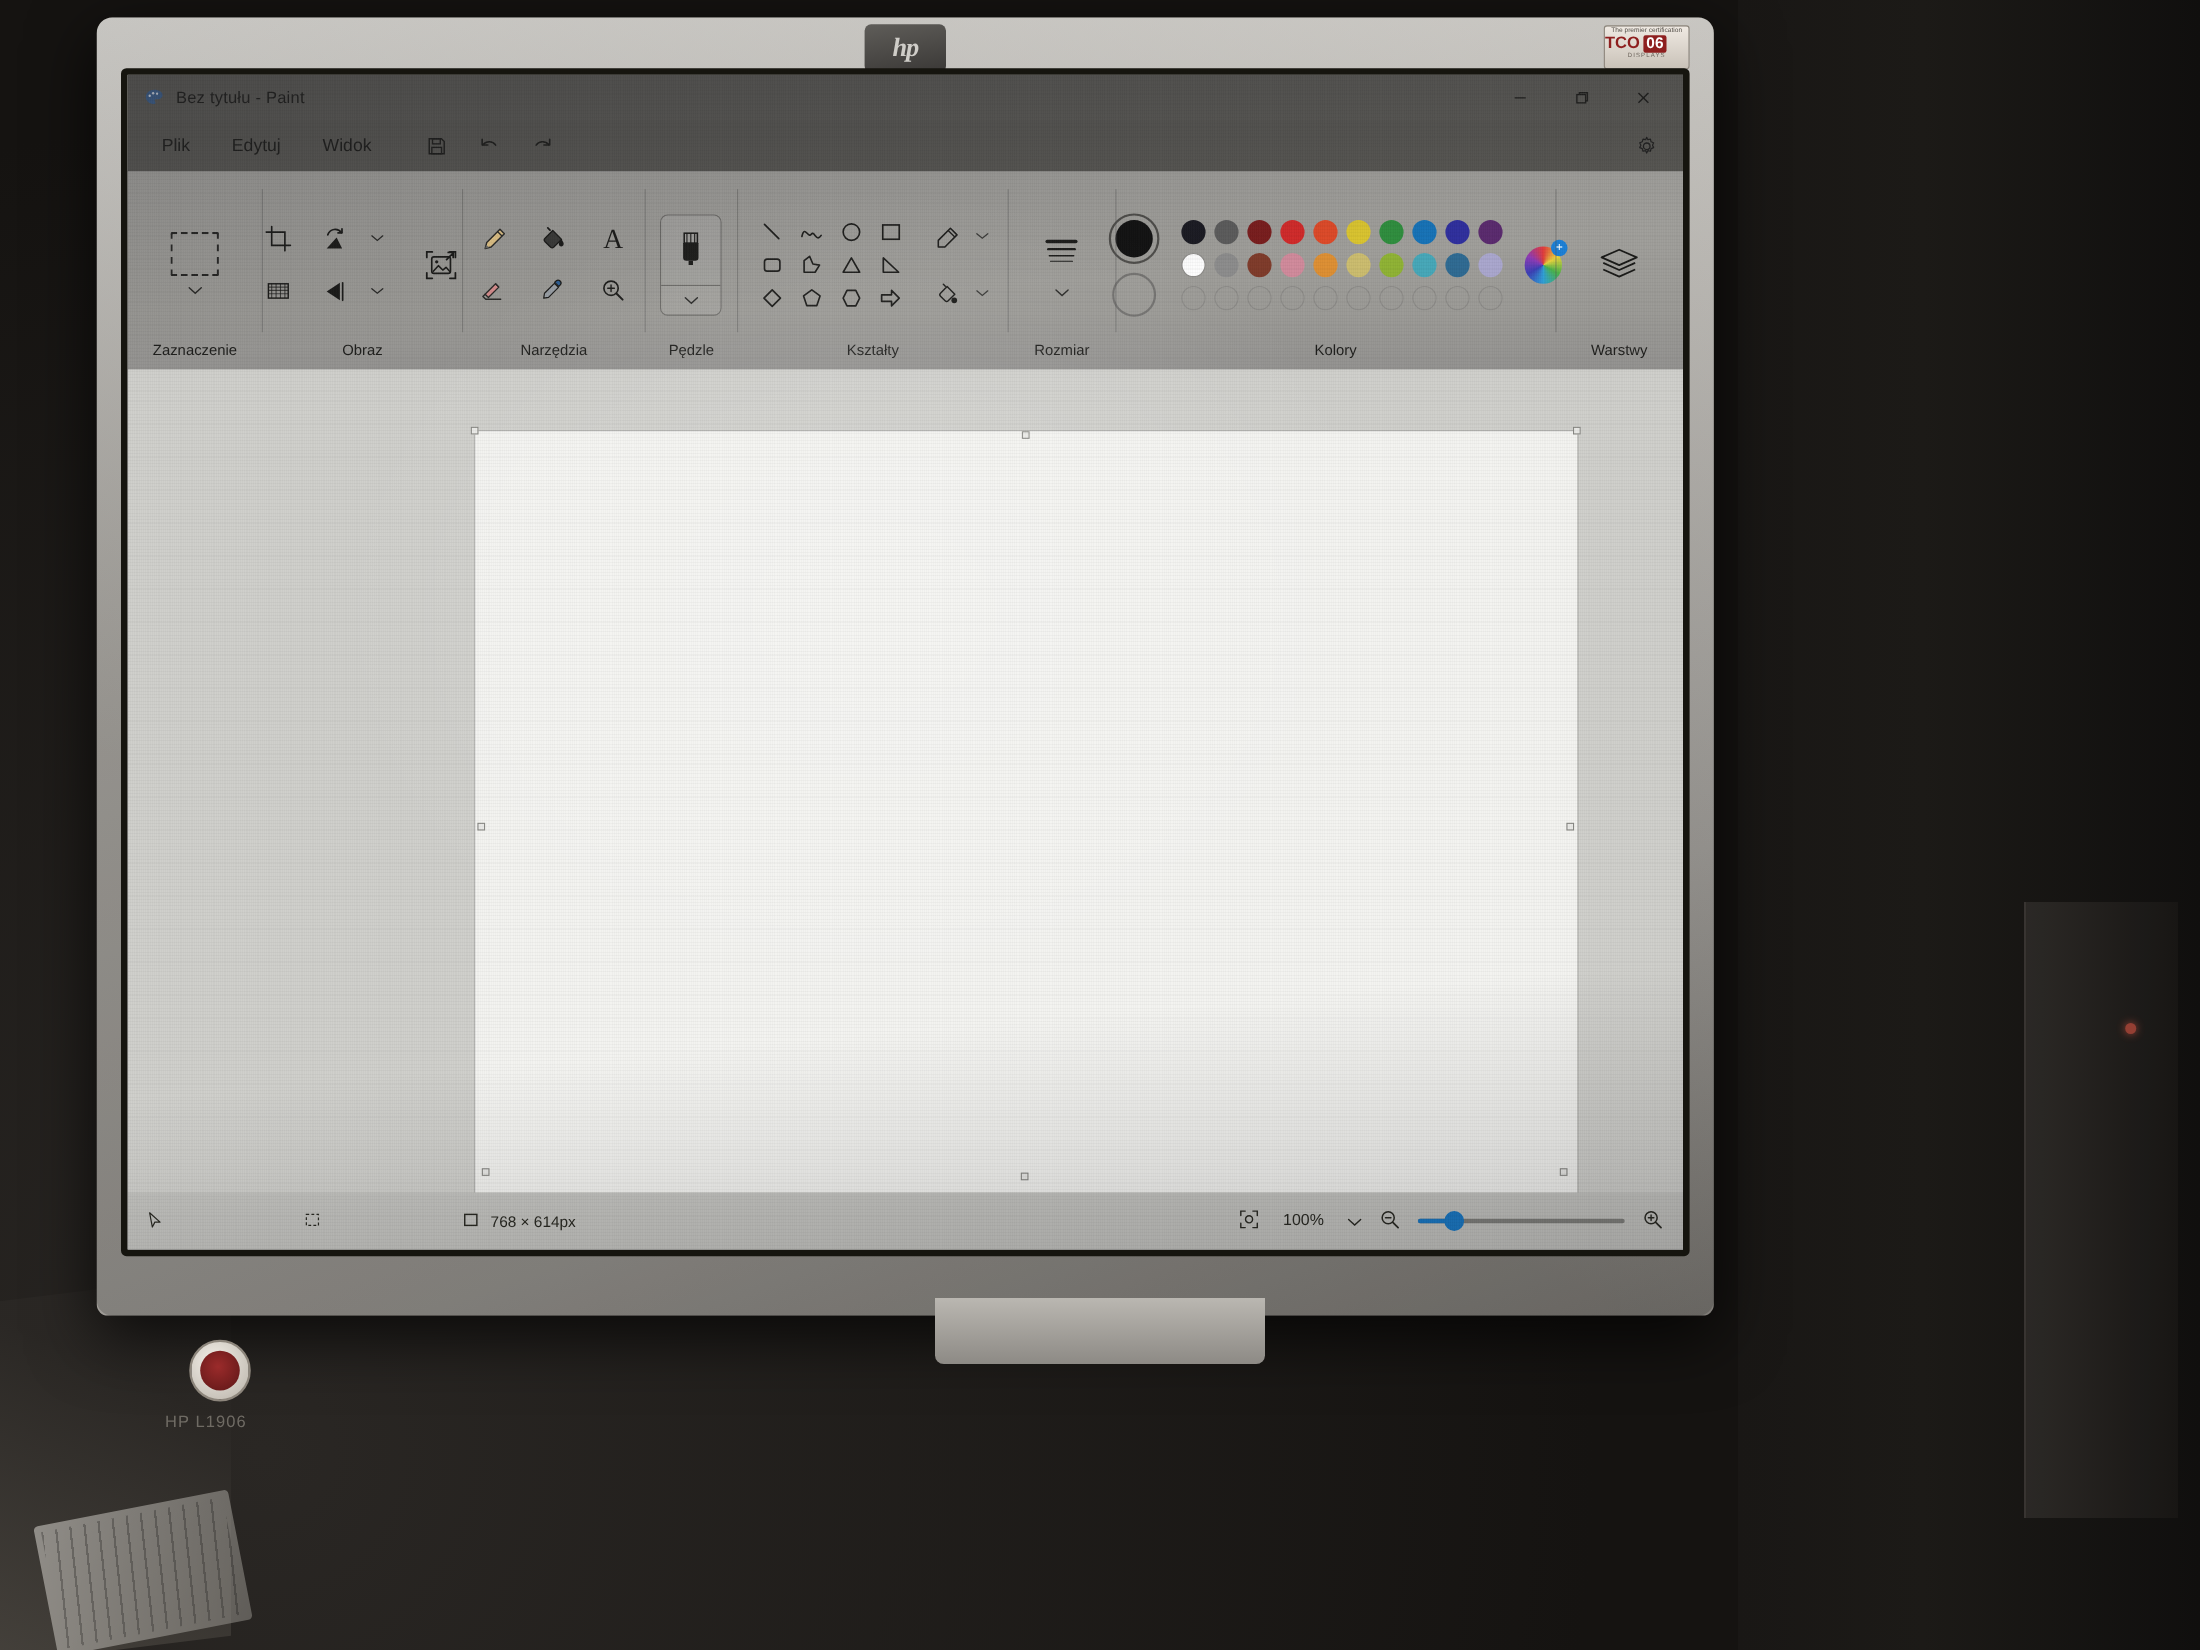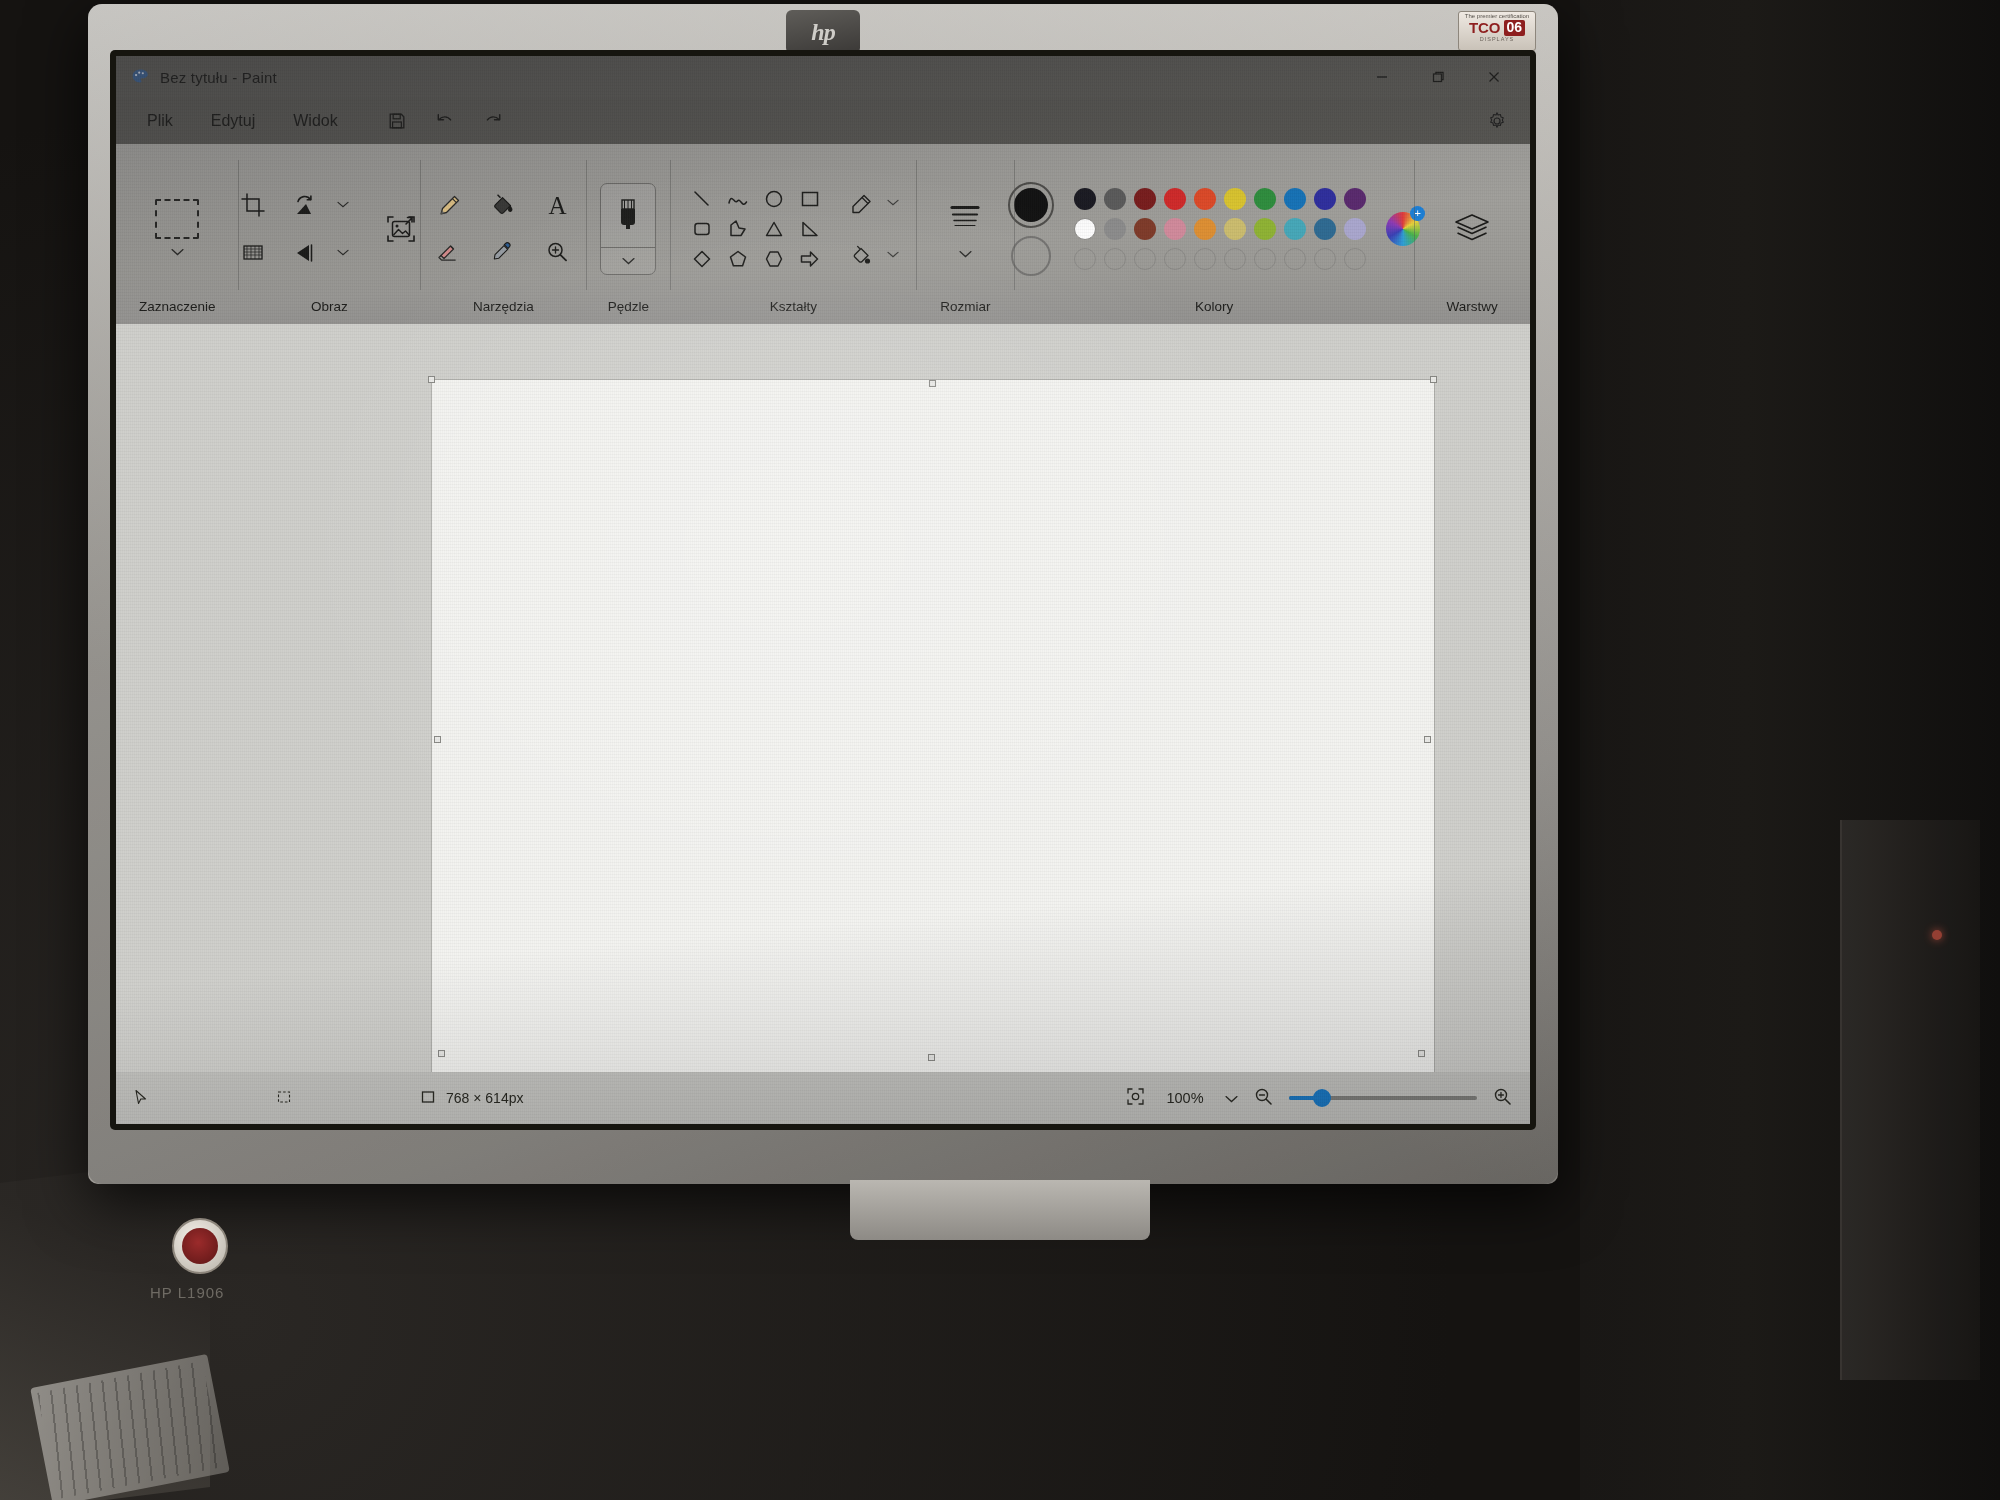--- a/index.html
+++ b/index.html
@@ -47,21 +47,21 @@
     opacity:.9;
   }
   .tower-led{
     position:absolute; right:58px; bottom:560px; width:10px; height:10px;
     border-radius:50%; background:#b2483a; box-shadow:0 0 8px #c0503f;
     opacity:.8;
   }
 
   
   .monitor {
-    position:absolute; left:88px; top:4px; width:1470px; height:1180px;
+    position:absolute; left:88px; top:16px; width:1470px; height:1180px;
     background:linear-gradient(160deg,#d2d0cb 0%,#b6b3ad 35%,#9b9893 75%,#7e7b76 100%);
     border-radius:14px 14px 10px 10px;
     box-shadow:0 18px 60px rgba(0,0,0,.75);
     padding-left:38px;
   }
   .monitor-inner-shadow{
     position:absolute; inset:0; border-radius:14px;
     background:linear-gradient(200deg, rgba(255,255,255,.22), rgba(0,0,0,.18) 70%);
     pointer-events:none;
   }
@@ -79,21 +79,21 @@
   .tco-badge{
     position:absolute; right:22px; top:7px; width:78px; height:40px;
     border-radius:3px;
     background:linear-gradient(180deg,#efe9e2,#c9c2b8);
     border:1px solid #8d867c;
     overflow:hidden;
     font-size:7px; color:#3a3530; text-align:center; line-height:1.1;
   }
   .tco-badge .tco-top{ font-size:6px; padding-top:1px; color:#55504a;}
   .tco-badge .tco-main{
-    display:flex;align-items:center;justify-content:center;gap:3px;
+    display:flex;align-items:center;gap:3px;
     font-weight:bold;font-size:15px;color:#8e1f1f;font-family:"Liberation Sans",sans-serif;
   }
   .tco-badge .tco-num{ background:#8e1f1f; color:#fff; padding:0 3px; border-radius:2px; font-size:14px;}
   .tco-badge .tco-sub{ font-size:5.5px; letter-spacing:1px; color:#6a625a;}
 
   .bezel {
     position:absolute; left:22px; top:46px; width:1426px; height:1080px;
     background:#16150f;
     border-radius:5px;
     padding:6px;

